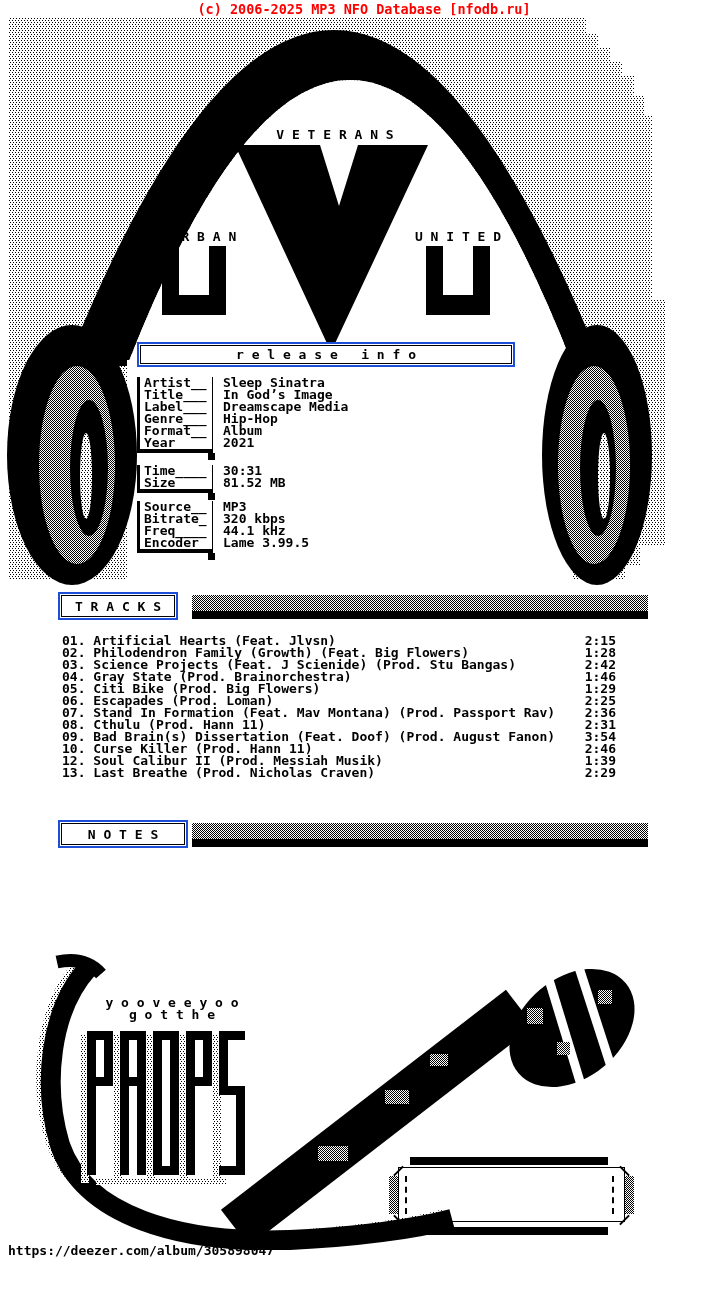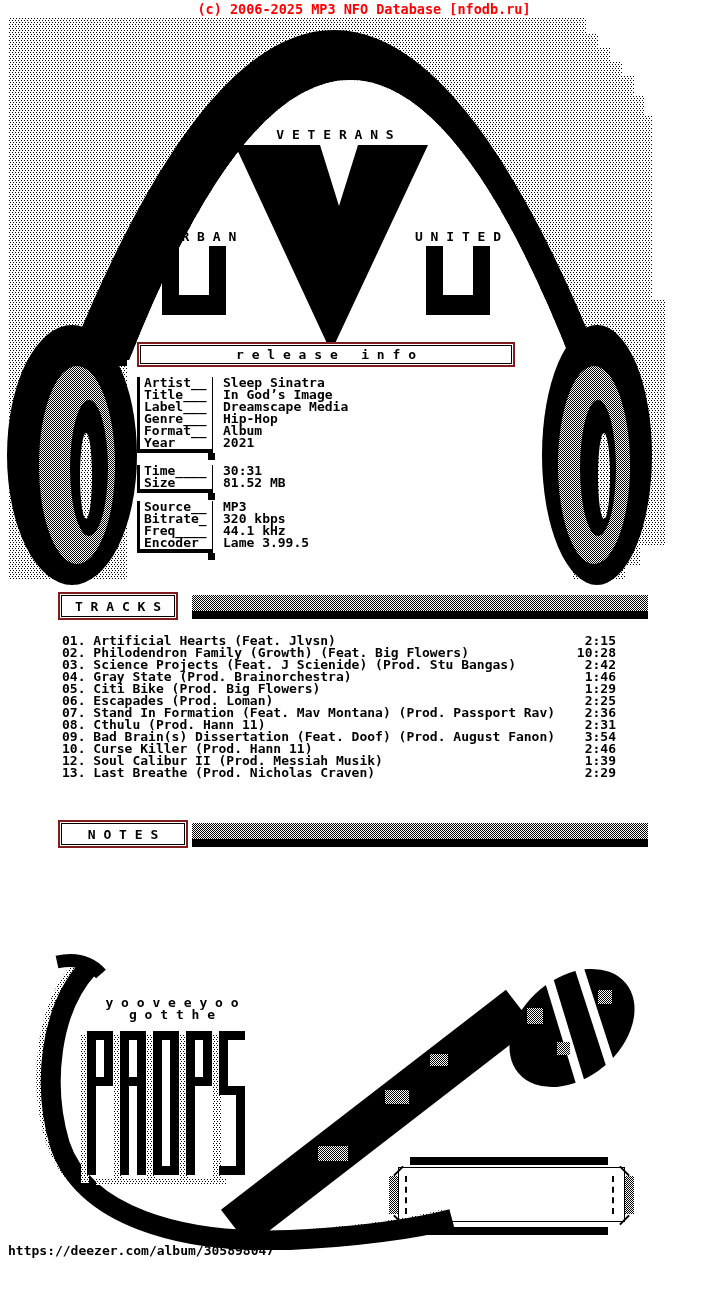--- a/index.html
+++ b/index.html
@@ -3,21 +3,21 @@
 <meta charset="utf-8">
 <style>
   html,body{margin:0;padding:0;background:#fff;}
   .page{position:relative;width:728px;height:1296px;background:#fff;overflow:hidden;
         font-family:"DejaVu Sans Mono",monospace;font-weight:bold;color:#000;}
   .abs{position:absolute;}
   .red-head{top:2px;left:0;width:728px;text-align:center;color:#f00;font-size:13.5px;line-height:14px;white-space:pre;}
   svg text{font-family:"DejaVu Sans Mono",monospace;font-weight:bold;fill:#000;}
   .dither{background-image:conic-gradient(#000 25%,#fff 0 50%,#000 0 75%,#fff 0);background-size:2px 2px;}
   
-  .dbox{border:2px solid #7f1d1d;padding:1px;background:#fff;box-sizing:border-box;}
+  .dbox{border:2px solid #1d4ed8;padding:1px;background:#fff;box-sizing:border-box;}
   .dbox .inner{border:1px solid #000;width:100%;height:100%;box-sizing:border-box;
                display:flex;align-items:center;justify-content:center;font-size:13px;white-space:pre;}
   .bar{background:#000;}
   
   .infobox{left:137px;font-size:13px;line-height:12px;}
   .irow{display:flex;height:12px;white-space:pre;}
   .ilabel{box-sizing:border-box;width:76px;border-left:3px solid #000;border-right:1px solid #000;padding-left:4px;overflow:visible;}
   .ival{margin-left:10px;}
   .ibar{width:76px;height:4px;background:#000;position:relative;}
   .ibar i{position:absolute;right:-2px;top:4px;width:7px;height:7px;background:#000;}
@@ -173,21 +173,21 @@
   <div class="abs bar" style="left:192px;top:611px;width:456px;height:8px;"></div>
 
   <div class="abs tracklist">
 
   <div class="trow">
       <span><span>01.</span> <span>Artificial Hearts (Feat. Jlvsn)</span></span>
       <span>2:15</span>
     </div>
       <div class="trow">
       <span><span>02.</span> <span>Philodendron Family (Growth) (Feat. Big Flowers)</span></span>
-      <span>10:28</span>
+      <span>1:28</span>
     </div>
       <div class="trow">
       <span><span>03.</span> <span>Science Projects (Feat. J Scienide) (Prod. Stu Bangas)</span></span>
       <span>2:42</span>
     </div>
       <div class="trow">
       <span><span>04.</span> <span>Gray State (Prod. Brainorchestra)</span></span>
       <span>1:46</span>
     </div>
       <div class="trow">

